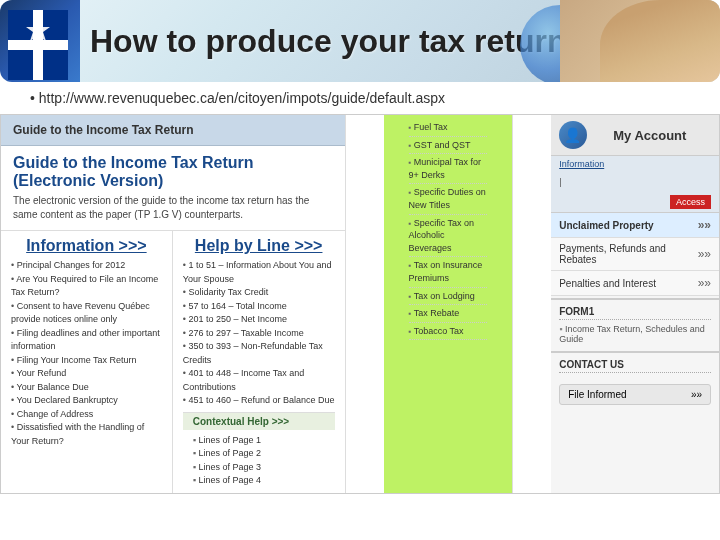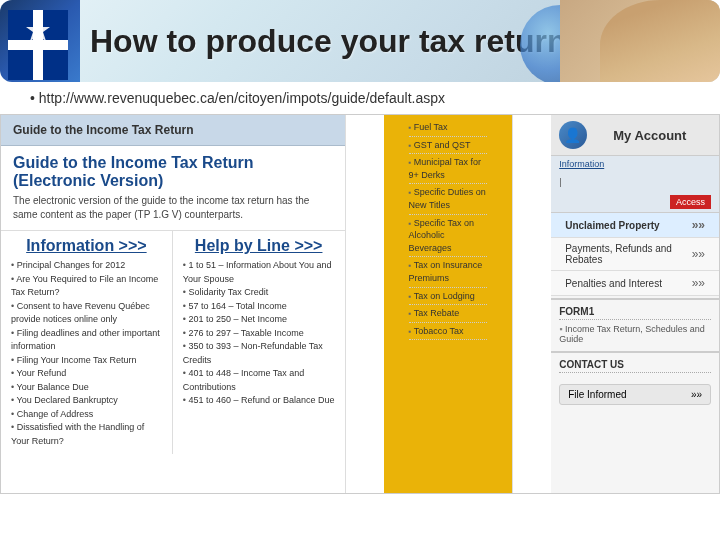--- a/index.html
+++ b/index.html
@@ -177,21 +177,21 @@
     }
 
     .section-list li::before {
       content: '• ';
       color: #555;
     }
 
     
     .middle-panel {
       width: 140px;
-      background: #eab308;
+      background: #bef264;
       border-right: 1px solid #ddd;
       padding: 4px 25px;
     }
 
     .nav-list {
       list-style: none;
       font-size: 9px;
       color: #333;
     }
 
@@ -262,21 +262,21 @@
       gap: 8px;
       flex-direction: column;
     }
 
     .info-link { text-decoration: underline; color: #1a4a8a; }
 
     .right-nav-item {
       display: flex;
       align-items: center;
       justify-content: space-between;
-      padding: 5px 14px;
+      padding: 5px 8px;
       border-bottom: 1px solid #ddd;
       background: #f8f8f8;
       font-size: 10px;
       color: #333;
       cursor: pointer;
     }
 
     .right-nav-chevron {
       color: #666;
       font-size: 12px;
@@ -414,20 +414,29 @@
           <li>1 to 51 – Information About You and Your Spouse</li>
           <li>Solidarity Tax Credit</li>
           <li>57 to 164 – Total Income</li>
           <li>201 to 250 – Net Income</li>
           <li>276 to 297 – Taxable Income</li>
           <li>350 to 393 – Non-Refundable Tax Credits</li>
           <li>401 to 448 – Income Tax and Contributions</li>
           <li>451 to 460 – Refund or Balance Due</li>
         </ul>
 
+        <div class="contextual-section">
+          <div class="contextual-header">Contextual Help &gt;&gt;&gt;</div>
+          <ul class="contextual-list">
+            <li>Lines of Page 1</li>
+            <li>Lines of Page 2</li>
+            <li>Lines of Page 3</li>
+            <li>Lines of Page 4</li>
+          </ul>
+        </div>
       </div>
     </div>
   </div>
 
   <div class="middle-panel">
     <ul class="nav-list">
       <li>Fuel Tax</li>
       <li>GST and QST</li>
       <li>Municipal Tax for 9+ Derks</li>
       <li>Specific Duties on New Titles</li>

